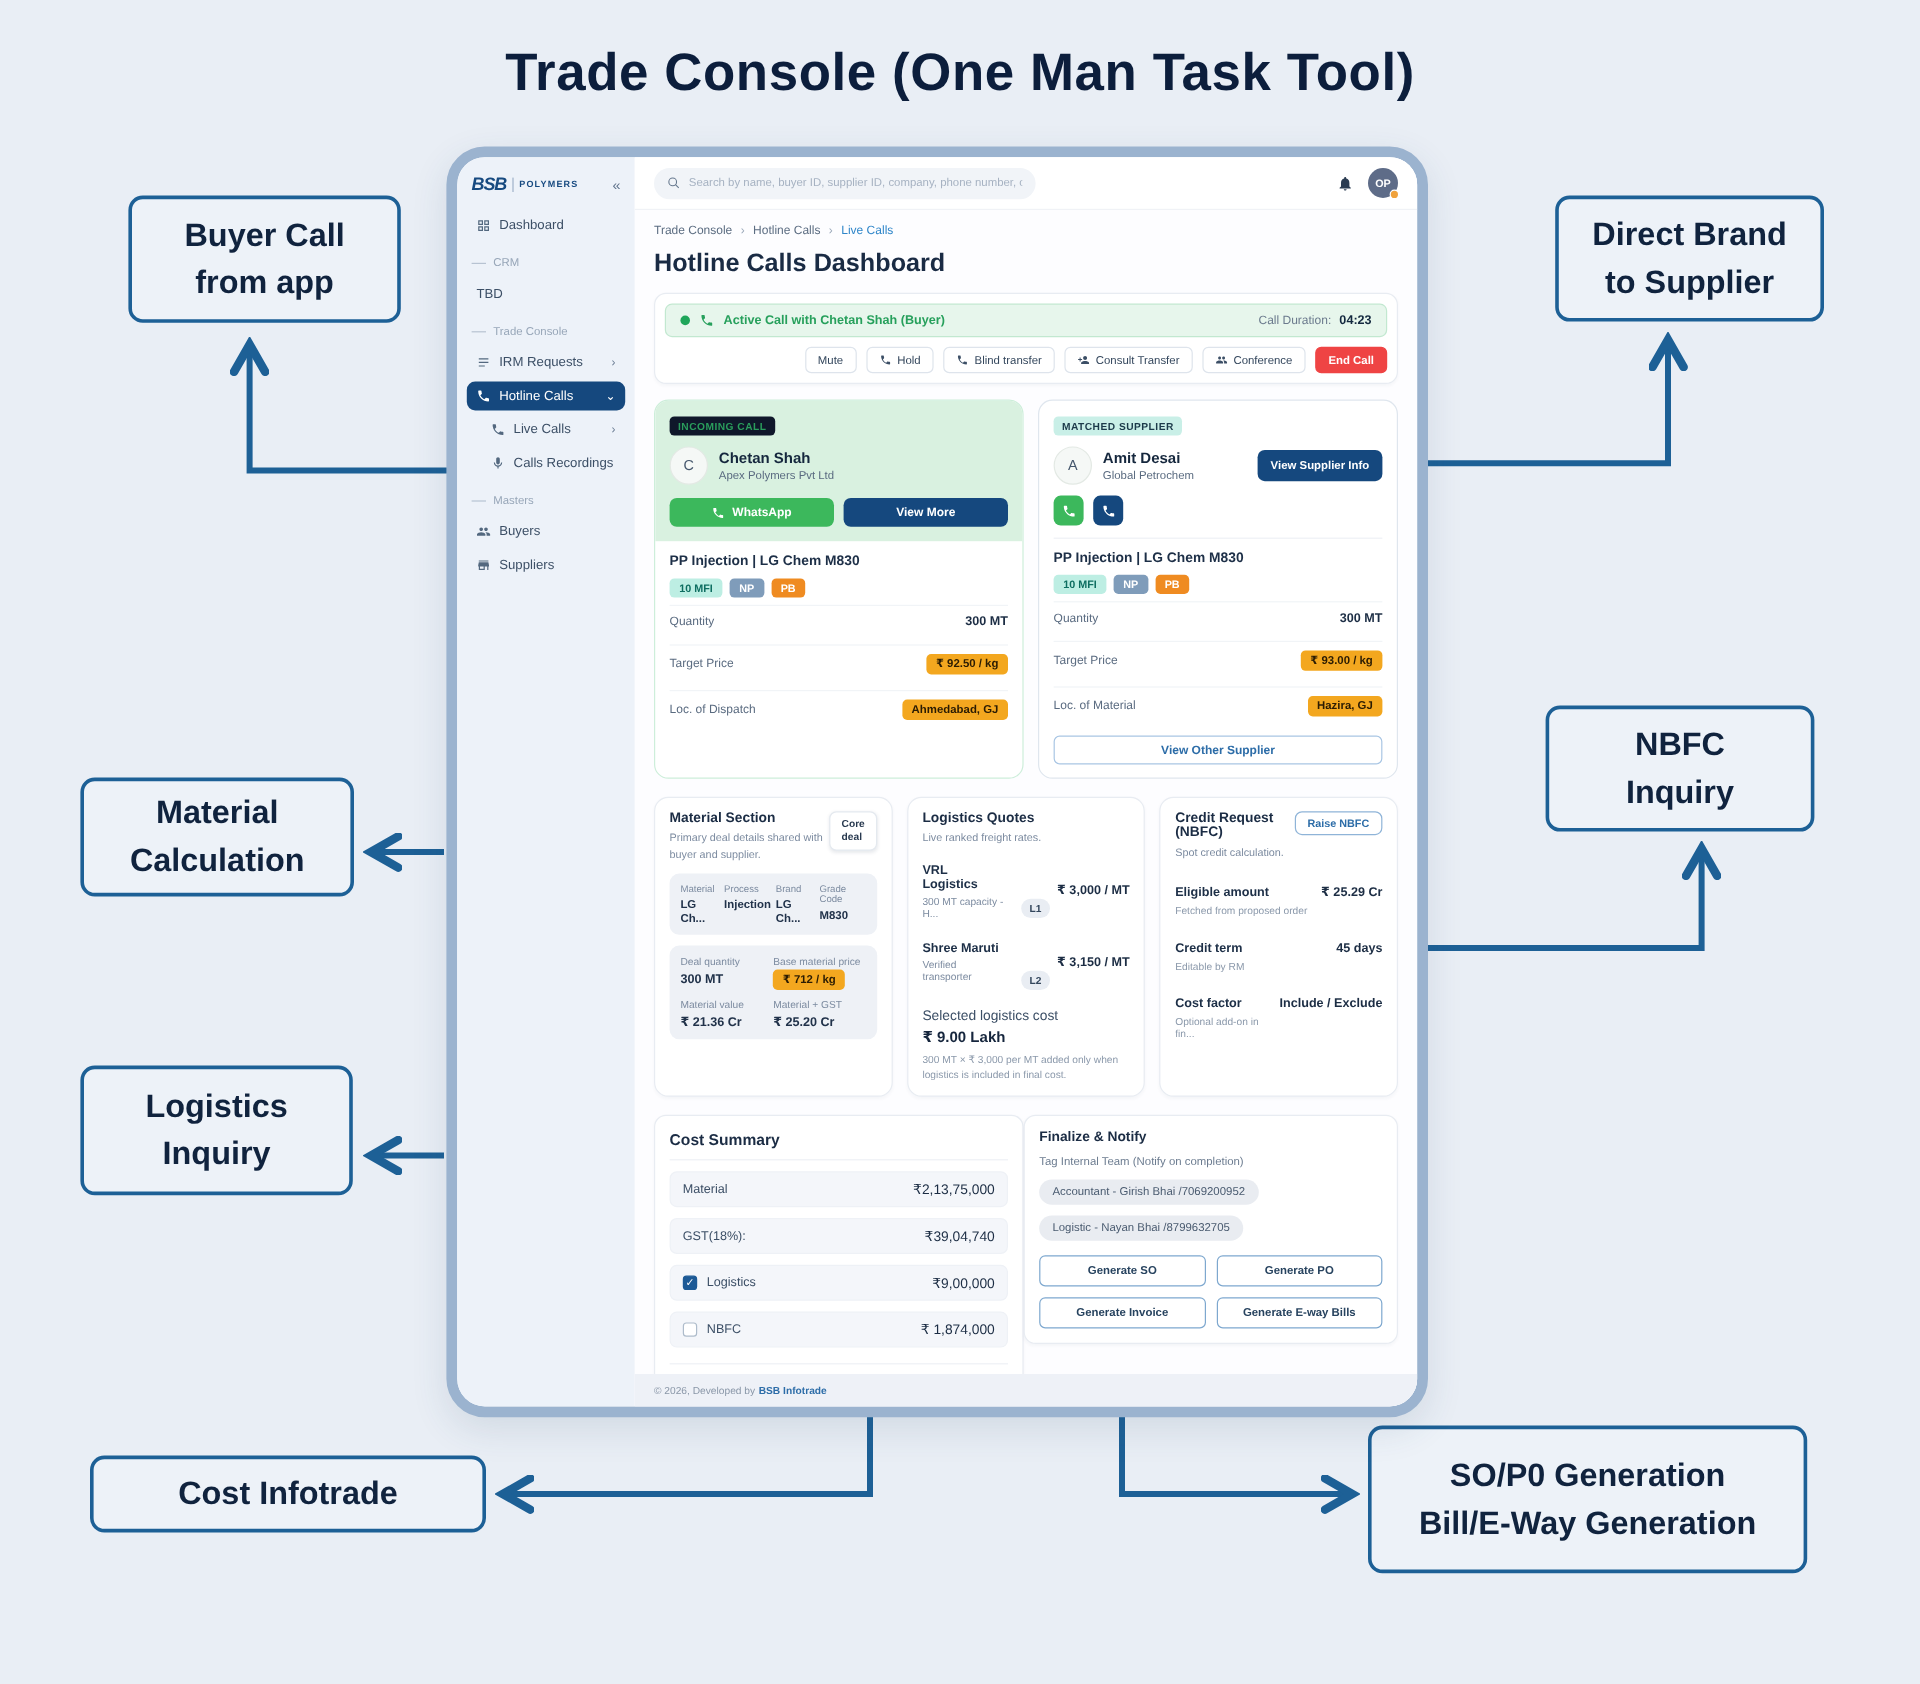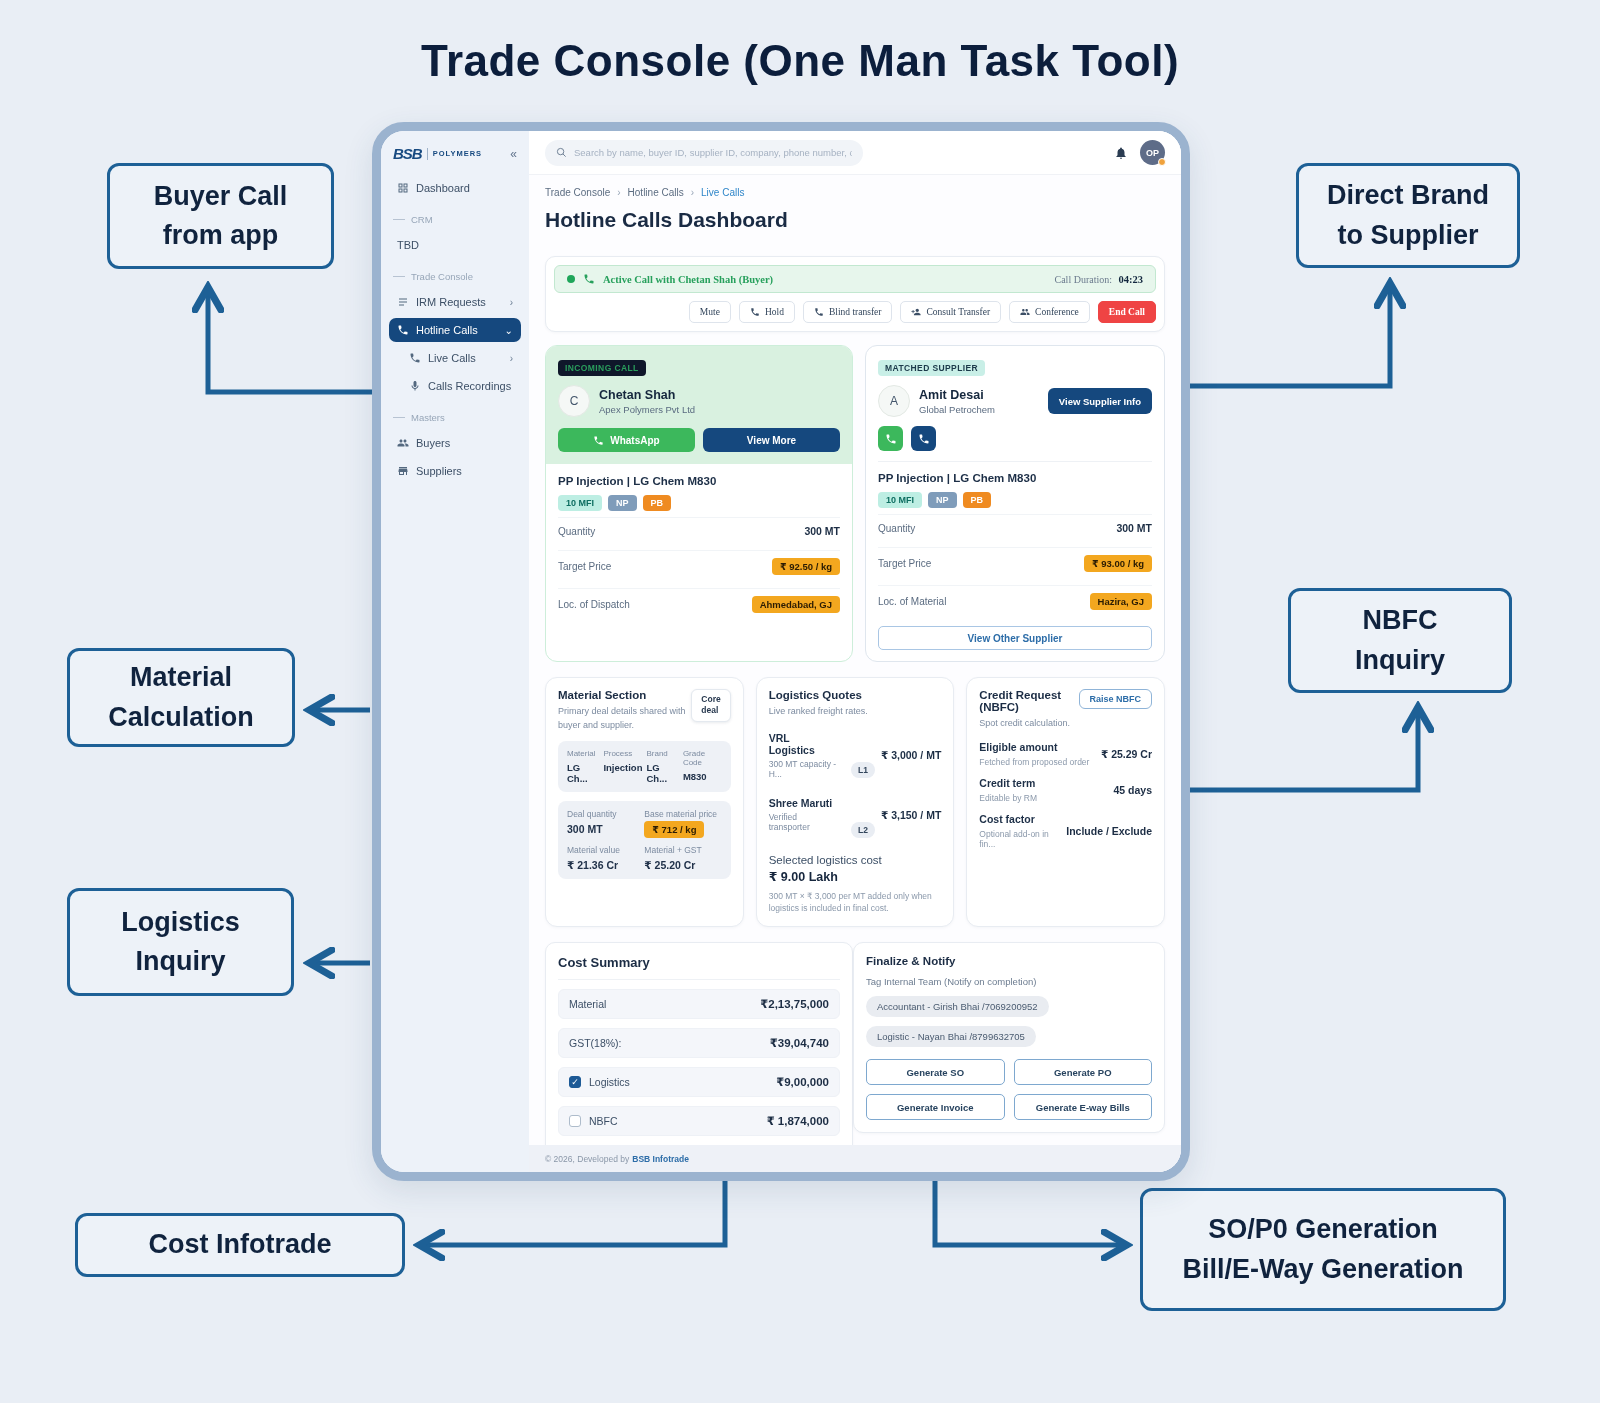--- a/index.html
+++ b/index.html
@@ -90,21 +90,21 @@
 
   .content { flex:1; padding:12px 16px 0 16px; overflow:hidden; }
   .breadcrumb { display:flex; gap:7px; font-size:10px; color:#5c6d82; align-items:center; }
   .breadcrumb .sep { color:#9aa8b9; }
   .breadcrumb .current { color:#2f86c9; }
   h1.page-title { font-size:21px; font-weight:700; color:#1a2b44; margin-top:10px; }
 
   .card { background:#fff; border:1px solid #e8ecf2; border-radius:10px; box-shadow:0 1px 3px rgba(30,50,80,.04); }
 
   
-  .active-call { margin-top:24px; padding:8px;font-family:Liberation Serif, serif; }
+  .active-call { margin-top:12px; padding:8px; }
   .ac-banner {
     height:28px; background:#e7f6ec; border:1px solid #c2e8d0; border-radius:6px;
     display:flex; align-items:center; padding:0 12px; gap:8px;
   }
   .ac-dot { width:8px; height:8px; border-radius:50%; background:#1fa65a; }
   .ac-phone { width:12px; height:12px; fill:#27a05c; }
   .ac-text { font-size:10.5px; color:#27a05c; font-weight:600; }
   .ac-right { margin-left:auto; font-size:10px; color:#6b7a8d; }
   .ac-right b { color:#13283f; font-size:10.5px; margin-left:4px; }
   .ac-btns { display:flex; justify-content:flex-end; gap:8px; margin-top:8px; }
@@ -201,36 +201,36 @@
   .q-sub { font-size:8.5px; color:#7c8ba0; margin-top:3px; }
   .rank-chip { background:#e9edf3; border-radius:9px; padding:3px 7px; font-size:8.5px; font-weight:700; color:#33465c; flex:none;margin-top:30px; }
   .q-rate { font-size:10.5px; font-weight:700; color:#1c2d44; margin-left:auto; white-space:nowrap; }
   .sel-label { font-size:11.5px; color:#3c4f66; margin-top:16px; }
   .sel-value { font-size:12.5px; font-weight:700; color:#16263d; margin-top:3px; }
   .sel-note { font-size:8.5px; color:#8b99ab; margin-top:6px; line-height:1.5; }
   .raise-btn {
     float:right; border:1px solid #8fb4d8; color:#2d6da8; background:#fff;
     border-radius:6px; padding:4px 10px; font-size:9px; font-weight:700; cursor:pointer;
   }
-  .credit-row { display:flex; align-items:center; margin-top:10px; }
+  .credit-row { display:flex; align-items:flex-start; margin-top:20px; }
   .cr-label { font-size:10.5px; font-weight:700; color:#1d2f47; }
   .cr-sub { font-size:8.5px; color:#8b99ab; margin-top:4px; }
   .cr-value { margin-left:auto; font-size:10.5px; font-weight:700; color:#1c2d44; white-space:nowrap; padding-left:6px; }
 
   
   .bot-row { display:flex; gap:0; margin-top:15px; align-items:flex-start; }
   .cost-card { width:308px; border-radius:10px; border:1px solid #e8ecf2; background:#fff; padding:12px; box-shadow:0 1px 3px rgba(30,50,80,.04); }
   .cost-title { font-size:13px; font-weight:700; color:#1b2c44; padding-bottom:9px; border-bottom:1px solid #eef1f5; }
   .cs-row {
     background:#f4f6fa; border:1px solid #eef1f6; border-radius:6px; height:30px;
     display:flex; align-items:center; justify-content:space-between;
     padding:0 10px; margin-top:9px;
   }
   .cs-left { display:flex; align-items:center; gap:8px; font-size:10.5px; color:#3c4f66; }
-  .cs-val { font-size:11.5px; font-weight:700; color:#1c2d44; }
+  .cs-val { font-size:11.5px; font-weight:400; color:#1c2d44; }
   .cb {
     width:12px; height:12px; border-radius:3px; border:1px solid #aebccb; background:#fff;
     display:flex; align-items:center; justify-content:center; font-size:9px; color:transparent; cursor:pointer;
   }
   .cb.checked { background:#1d5a96; border-color:#1d5a96; color:#fff; }
   .total-row { display:flex; align-items:center; justify-content:space-between; margin-top:13px; padding-top:11px; border-top:1px solid #eef1f5; }
   .total-label { font-size:12.5px; color:#3c4f66; font-weight:600; }
   .total-val { font-size:13px; font-weight:800; color:#16263d; }
 
   .fin-card { flex:1; border-radius:10px; border:1px solid #e8ecf2; background:#fff; padding:12px; box-shadow:0 1px 3px rgba(30,50,80,.04); }

